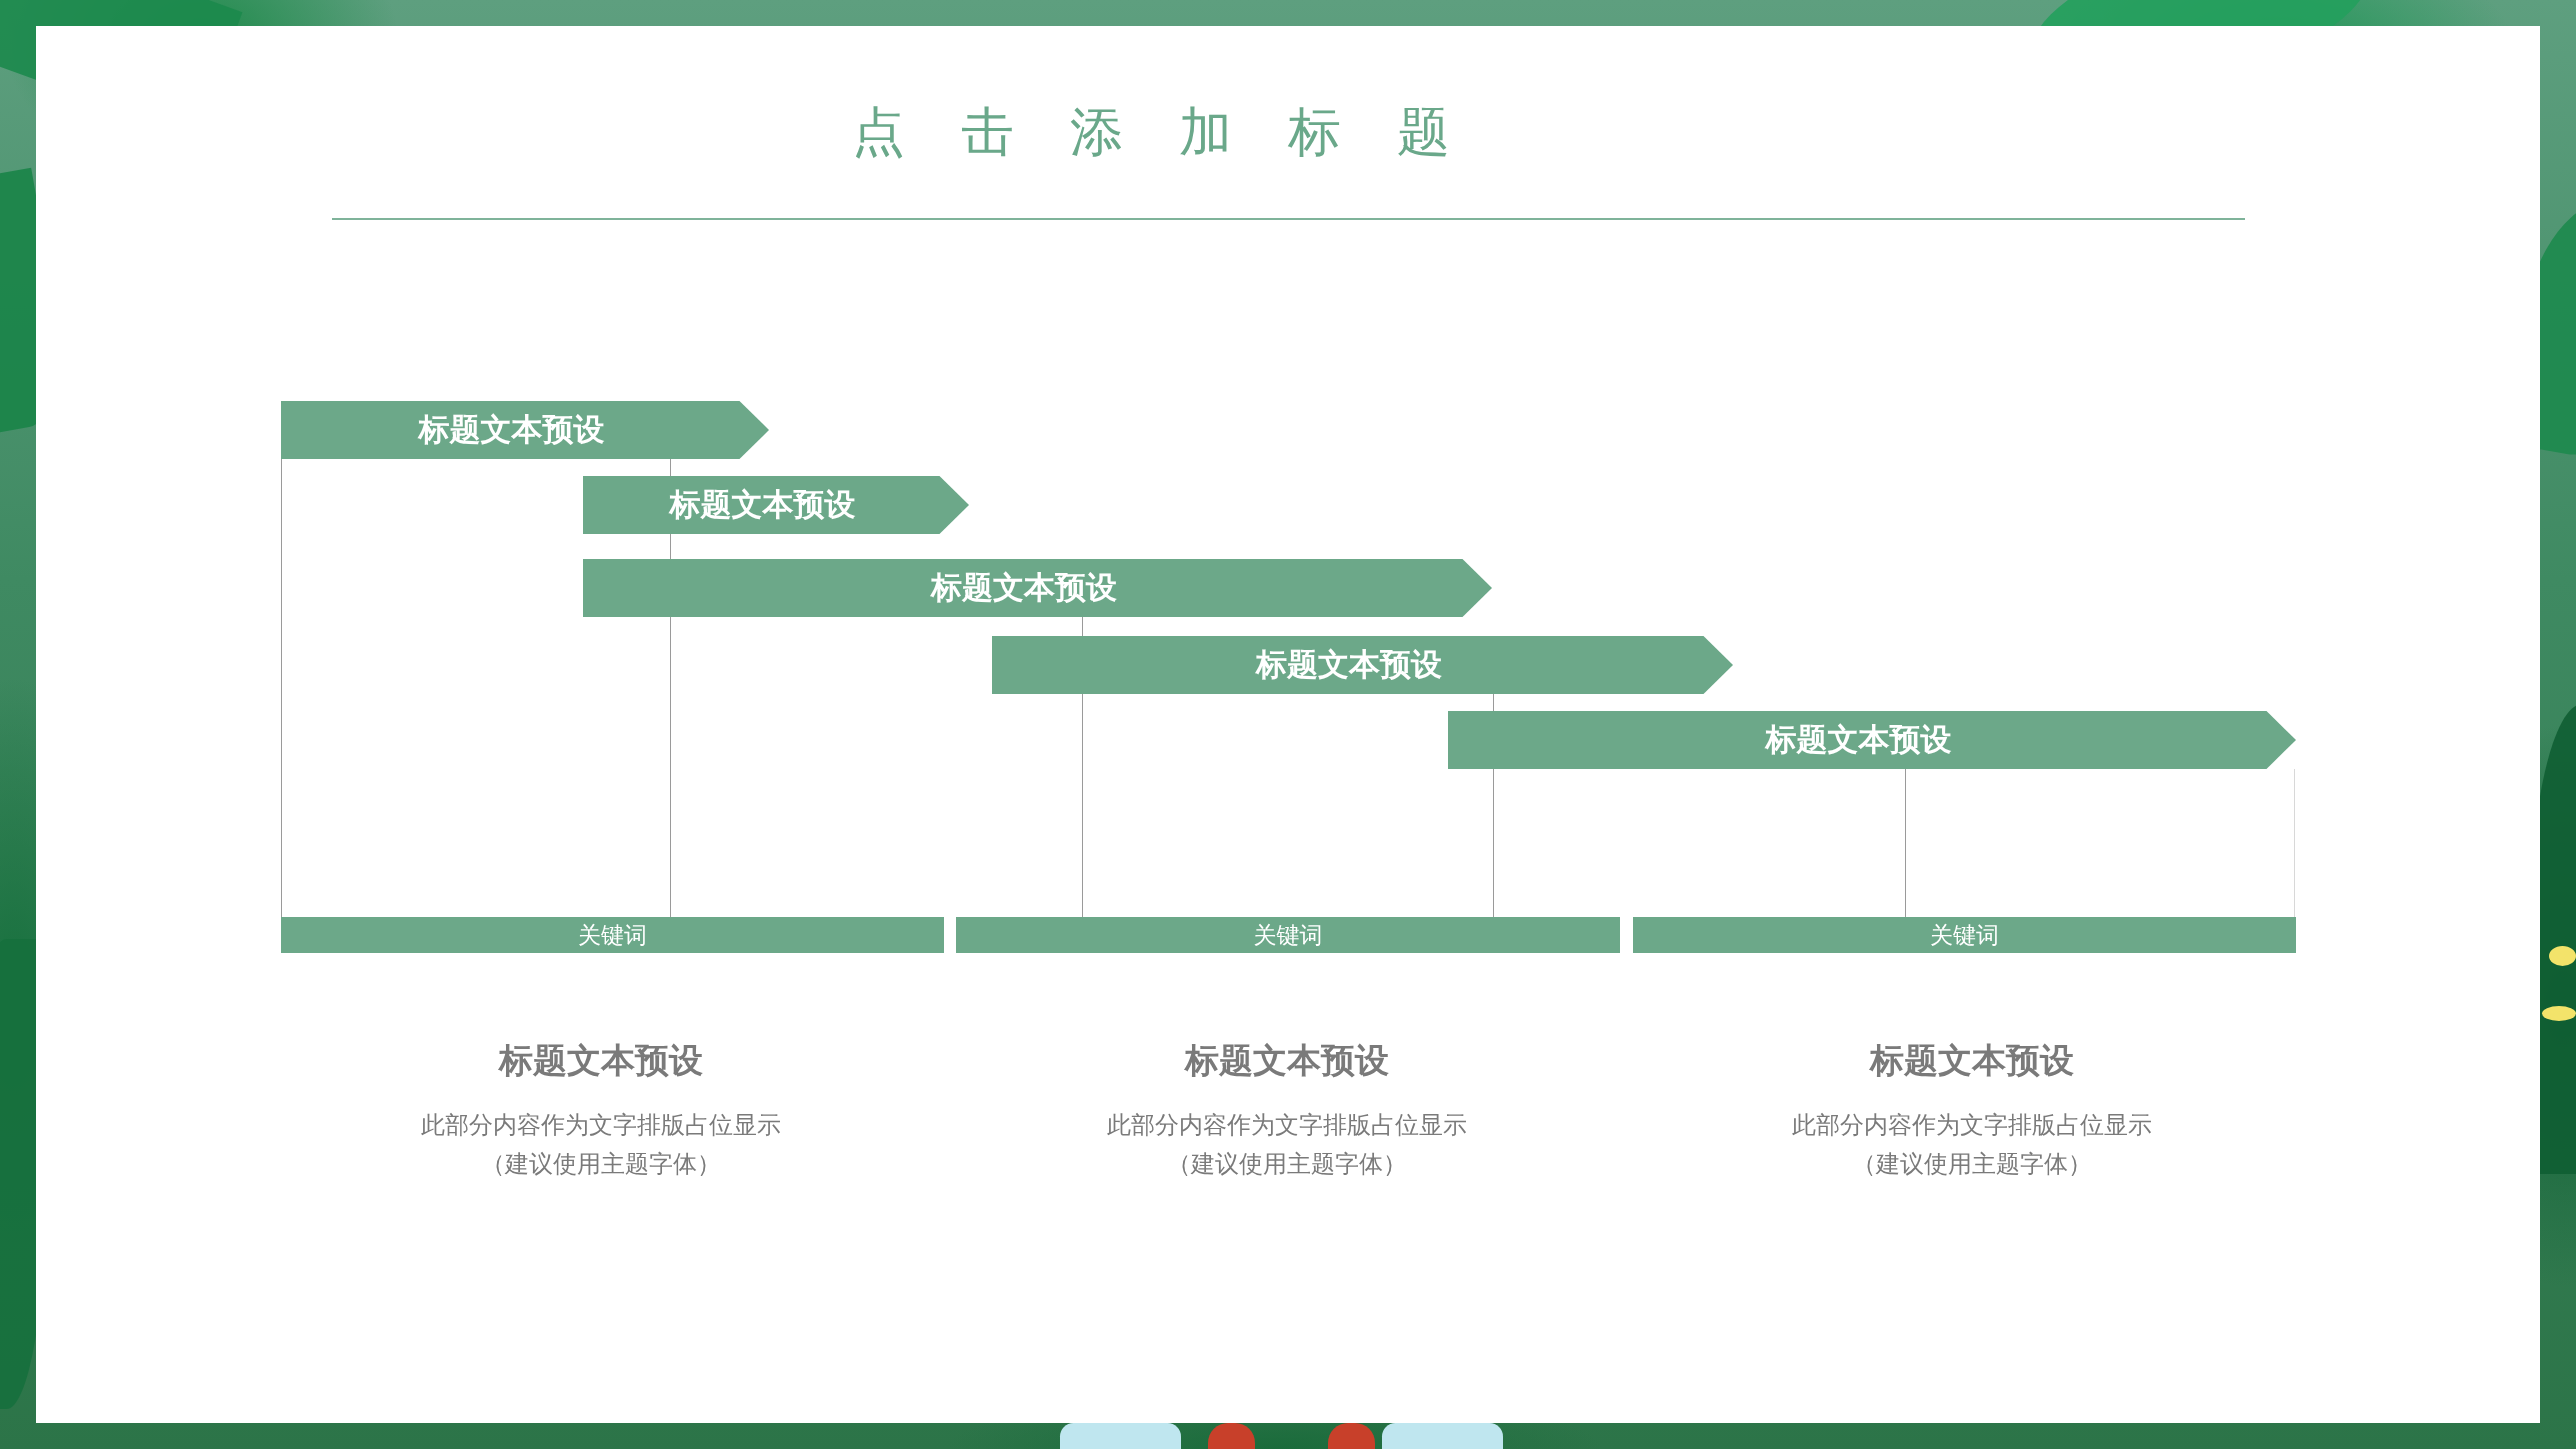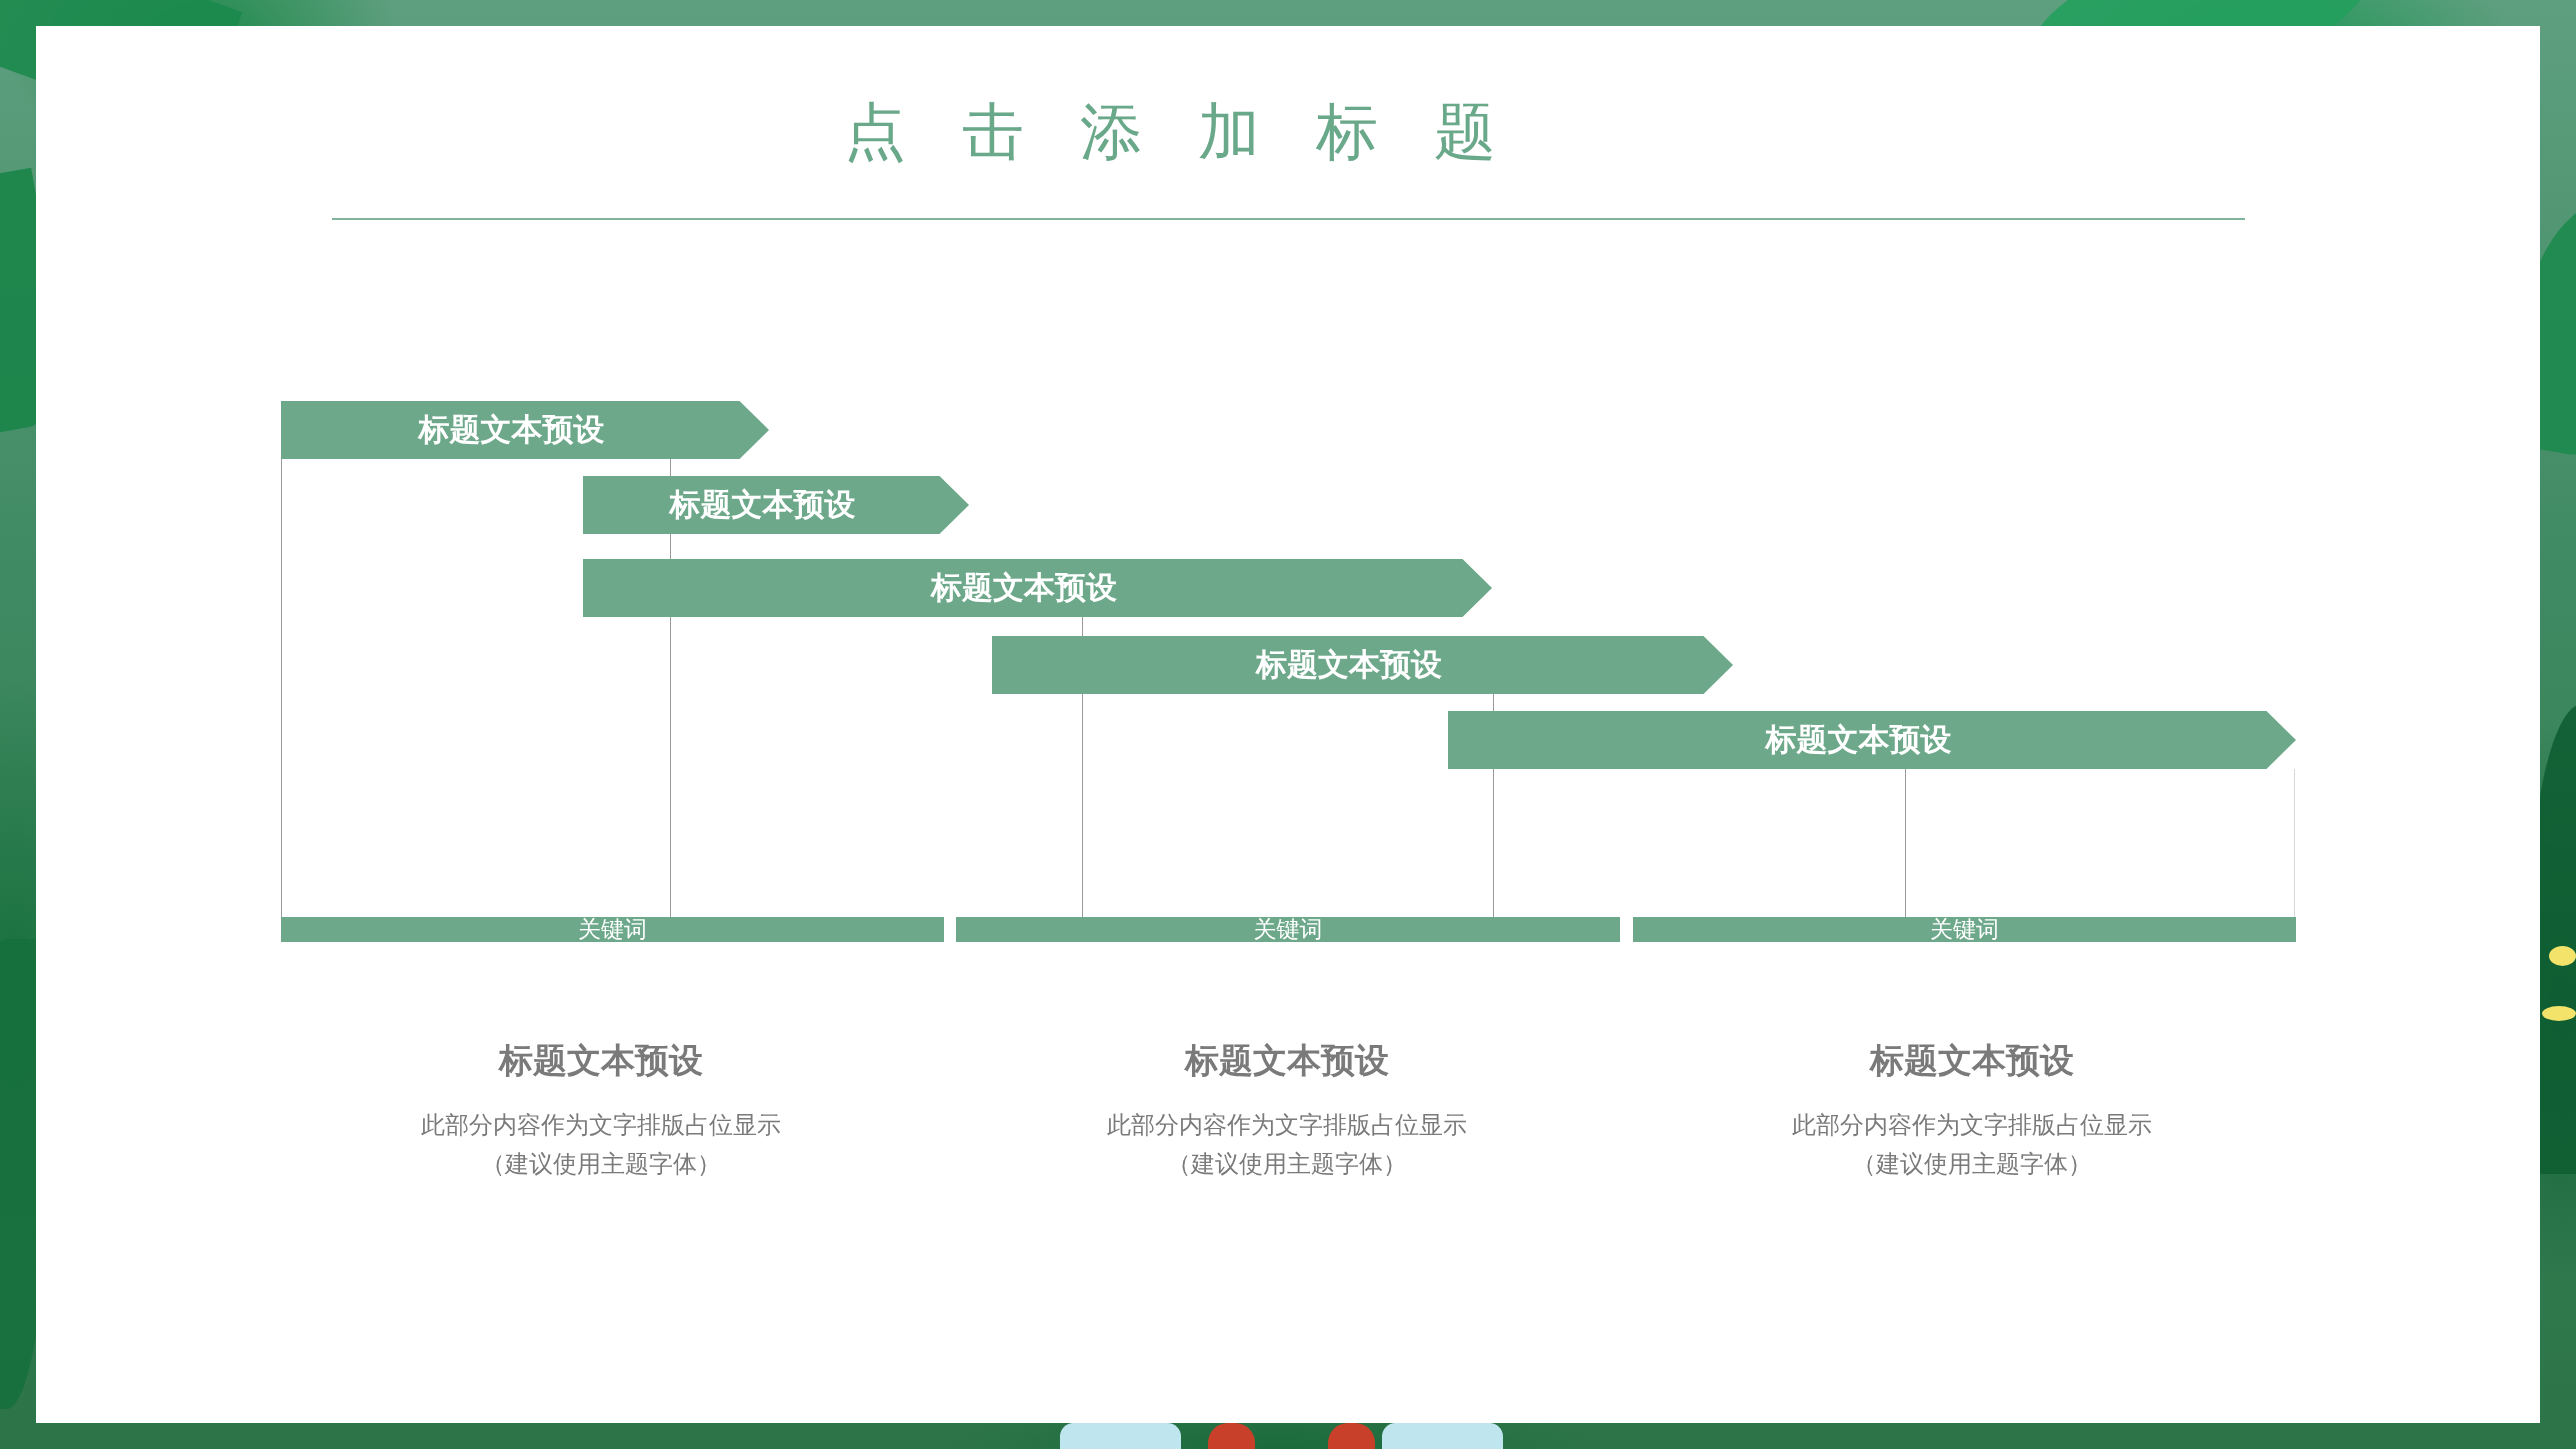--- a/index.html
+++ b/index.html
@@ -11,27 +11,27 @@
       radial-gradient(ellipse 335px 174px at 2281px 54px, #1f9656 0%, transparent 70%),
       radial-gradient(ellipse 201px 402px at 2563px 1006px, #0f5e33 0%, transparent 70%),
       radial-gradient(ellipse 174px 470px at 13.4px 1006px, #16703d 0%, transparent 70%),
       radial-gradient(ellipse 470px 81px at 1275px 1449px, #1a6b3b 0%, transparent 70%),
       linear-gradient(180deg, #5e9f7f 0%, #3f8a62 40%, #2c7448 100%);
   }
   .leaf { position:absolute; border-radius:50% 0 50% 0; opacity:.9; }
   .dot { position:absolute; border-radius:50%; background:#f3e36a; }
   .panel { position:absolute; left:36px; top:26px; width:2504px; height:1397px; background:#ffffff; }
   .title { position:absolute; left:0; width:2302px; top:81px; text-align:center;
-    font-size:62px; color:#6aa88a; letter-spacing:56px; text-indent:56px; line-height:101px;margin-left:19px; }
+    font-size:53px; color:#6aa88a; letter-spacing:56px; text-indent:56px; line-height:101px; }
   .rule { position:absolute; left:332px; width:1913px; top:218px; height:2px; background:#7fb39a; }
   .bar { position:absolute; background:#6ca889; color:#fff; font-weight:bold;
     font-size:31px; display:flex; align-items:center; justify-content:center;
     clip-path:polygon(0 0, calc(100% - 29.5px) 0, 100% 50%, calc(100% - 29.5px) 100%, 0 100%); }
   .vline { position:absolute; width:1.3px; background:#9a9a9a; }
-  .kw { position:absolute; top:917px; height:25px; background:#6ca889; color:#fff;
+  .kw { position:absolute; top:917px; height:36px; background:#6ca889; color:#fff;
     font-size:23px; display:flex; align-items:center; justify-content:center; }
   .col { position:absolute; top:1033px; width:604px; text-align:center; color:#7a7a7a; }
   .col h3 { margin:0; font-size:34px; font-weight:bold; line-height:54px; }
   .col p { margin:19px 0 14px 0; font-size:24px; line-height:39px; }
   .bottom-deco { position:absolute; bottom:0; height:26px; }
 </style>
 </head>
 <body>
 
 <div class="bg">

